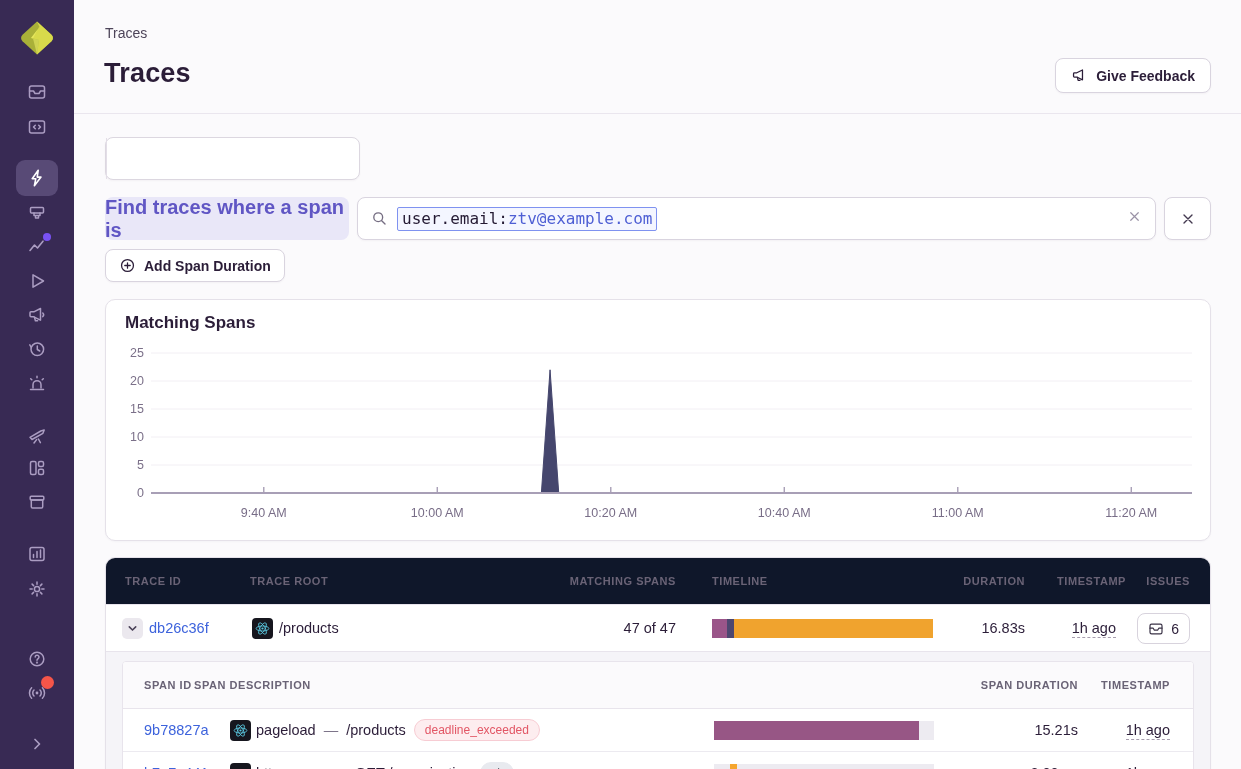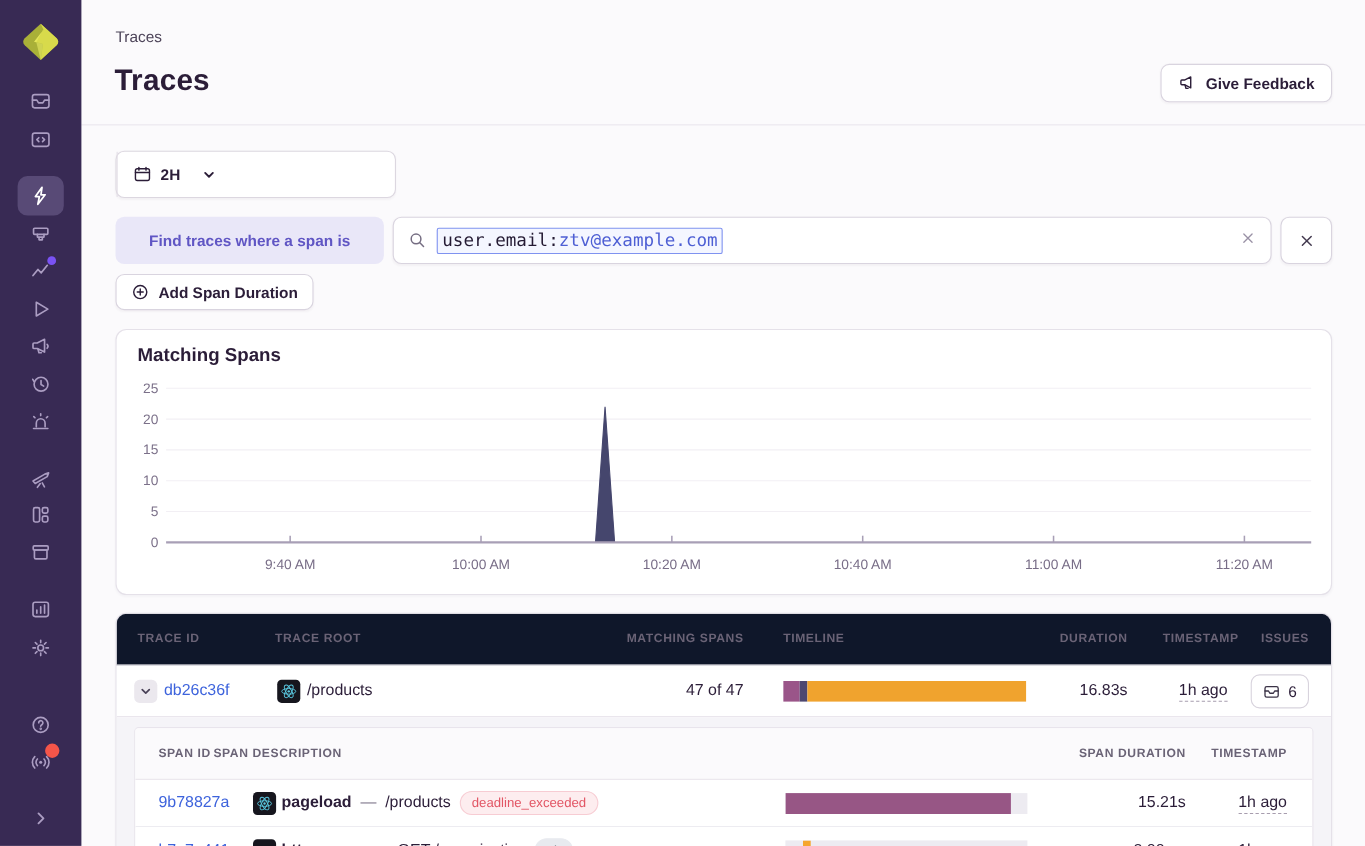--- a/index.html
+++ b/index.html
@@ -21,21 +21,21 @@
   .page-title { position:absolute; left:104px; top:58px; font-size:27px; font-weight:bold; color:#2b1d38; letter-spacing:.2px; }
   .feedback-btn { position:absolute; right:30px; top:58px; height:35px; background:#fff; border:1px solid #d9d4df; border-radius:8px; display:flex; align-items:center; gap:8px; padding:0 15px; font-size:14px; font-weight:bold; color:#2b1d38; cursor:pointer; box-shadow:0 1px 2px rgba(43,29,56,.04); }
   .header-divider { position:absolute; left:74px; top:113px; width:1167px; height:1px; background:#eae6ee; }
 
   
   .filter-group { position:absolute; left:105px; top:137px; height:43px; width:255px; background:#fff; border:1px solid #dcd7e0; border-radius:8px; display:flex; align-items:stretch; box-shadow:0 1px 2px rgba(43,29,56,.04); }
   .filter-seg { display:flex; align-items:center; gap:8px; padding:0 14px; font-size:14px; font-weight:bold; cursor:pointer; }
   .filter-sep { width:1px; background:#e3dee7; }
 
   
-  .cond-label { position:absolute; left:105px; top:197px; width:244px; height:43px; background:#e9e7f8; border-radius:8px; display:flex; align-items:center; justify-content:center; font-size:14px; font-weight:bold; color:#6056c4; }
+  .cond-label { position:absolute; left:105px; top:197px; width:244px; height:43px; background:#e9e7f8; border-radius:8px; display:flex; align-items:center; justify-content:center; font-size:20px; font-weight:bold; color:#6056c4; }
   .search-bar { position:absolute; left:357px; top:197px; width:799px; height:43px; background:#fff; border:1px solid #d9d4df; border-radius:8px; display:flex; align-items:center; padding:0 13px; cursor:text; box-shadow:0 1px 2px rgba(43,29,56,.04); }
   .token { margin-left:9px; font-family:"DejaVu Sans Mono",monospace; font-size:16px; border:1.5px solid #7f92f0; background:#f4f6ff; border-radius:2px; padding:1px 4px 2px 4px; cursor:text; }
   .token .tk { color:#241a33; }
   .token .tv { color:#4e5fd4; }
   .clear-x { margin-left:auto; cursor:pointer; }
   .close-btn { position:absolute; left:1164px; top:197px; width:47px; height:43px; background:#fff; border:1px solid #d9d4df; border-radius:8px; display:flex; align-items:center; justify-content:center; cursor:pointer; box-shadow:0 1px 2px rgba(43,29,56,.04); }
   .add-btn { position:absolute; left:105px; top:249px; height:33px; background:#fff; border:1px solid #d9d4df; border-radius:8px; display:flex; align-items:center; gap:8px; padding:0 13px; font-size:14px; font-weight:bold; color:#2b1d38; cursor:pointer; box-shadow:0 1px 2px rgba(43,29,56,.04); }
 
   
   .chart-panel { position:absolute; left:105px; top:299px; width:1106px; height:242px; background:#fff; border:1px solid #e5e1e9; border-radius:10px; box-shadow:0 1px 2px rgba(43,29,56,.03); }
@@ -55,21 +55,21 @@
   .timeline .seg { position:absolute; top:0; height:100%; }
   .dashed-ts { border-bottom:1px dashed #a79dae; padding-bottom:1px; cursor:default; }
   .issues-btn { position:absolute; right:20px; top:8px; height:31px; border:1px solid #d8d3dd; border-radius:8px; background:#fff; display:flex; align-items:center; gap:7px; padding:0 10px; font-size:14px; color:#2b1d38; cursor:pointer; }
 
   
   .nested-wrap { position:relative; background:#f5f4f8; padding:9px 16px 16px; height:306px; }
   .inner-table { position:relative; background:#fff; border:1px solid #e8e4ec; border-radius:4px; overflow:hidden; }
   .i-headrow { position:relative; height:47px; background:#fbfafc; border-bottom:1px solid #e8e4ec; }
   .i-row { position:relative; height:43px; border-bottom:1px solid #eceaf0; background:#fff; }
   .desc-flex { position:absolute; left:133px; top:0; height:100%; display:flex; align-items:center; gap:8px; font-size:14.5px; white-space:nowrap; }
-  .op { font-weight:bold; }
+  .op { font-weight:normal; }
   .sep { color:#7d7489; }
   .badge { height:22px; display:flex; align-items:center; border-radius:11px; padding:0 10px; font-size:12px; }
   .badge-error { background:#fdedef; border:1px solid #f7ccd3; color:#e25665; }
   .badge-ok { background:#e8eaef; border:1px solid #e8eaef; color:#5c6670; }
   .track { background:#edebf1; }
 
   svg { overflow:visible; }
 </style>
 </head>
 <body>
@@ -198,30 +198,20 @@
   <svg viewBox="0 0 20 20" width="17" height="17" fill="none" stroke="#2b1d38" stroke-width="1.5" stroke-linecap="round" stroke-linejoin="round">
       <path d="M13.5 3.5 6.8 6.8H4a1 1 0 0 0-1 1v3a1 1 0 0 0 1 1h2.8l6.7 3.3z"></path>
       <path d="M7.5 12.3l.9 3.4h2.2"></path>
     </svg>
   <span>Give Feedback</span>
 </button>
 <div class="header-divider"></div>
 
 <div class="filter-group">
   <div class="filter-sep"></div>
-  <div class="filter-seg">
-    <svg viewBox="0 0 20 20" width="17" height="17" fill="none" stroke="#2b1d38" stroke-width="1.5" stroke-linecap="round">
-        <rect x="2.5" y="4" width="15" height="12.5" rx="2"></rect>
-        <path d="M2.5 8h15M6.2 2.5v3M13.8 2.5v3"></path>
-      </svg>
-    <span>2H</span>
-    <svg style="margin-left:12px" viewBox="0 0 12 12" width="12" height="12" fill="none" stroke="#2b1d38" stroke-width="1.7" stroke-linecap="round" stroke-linejoin="round">
-        <path d="M2.5 4.2 6 7.7l3.5-3.5"></path>
-      </svg>
-  </div>
 </div>
 
 <div class="cond-label">Find traces where a span is</div>
 <div class="search-bar">
   <svg viewBox="0 0 20 20" width="17" height="17" fill="none" stroke="#756d82" stroke-width="1.6" stroke-linecap="round">
       <circle cx="8.5" cy="8.5" r="5.2"></circle>
       <path d="M12.6 12.6l3.9 3.9"></path>
     </svg>
   <span class="token"><span class="tk">user.email:</span><span class="tv">ztv@example.com</span></span>
   <span class="clear-x">

